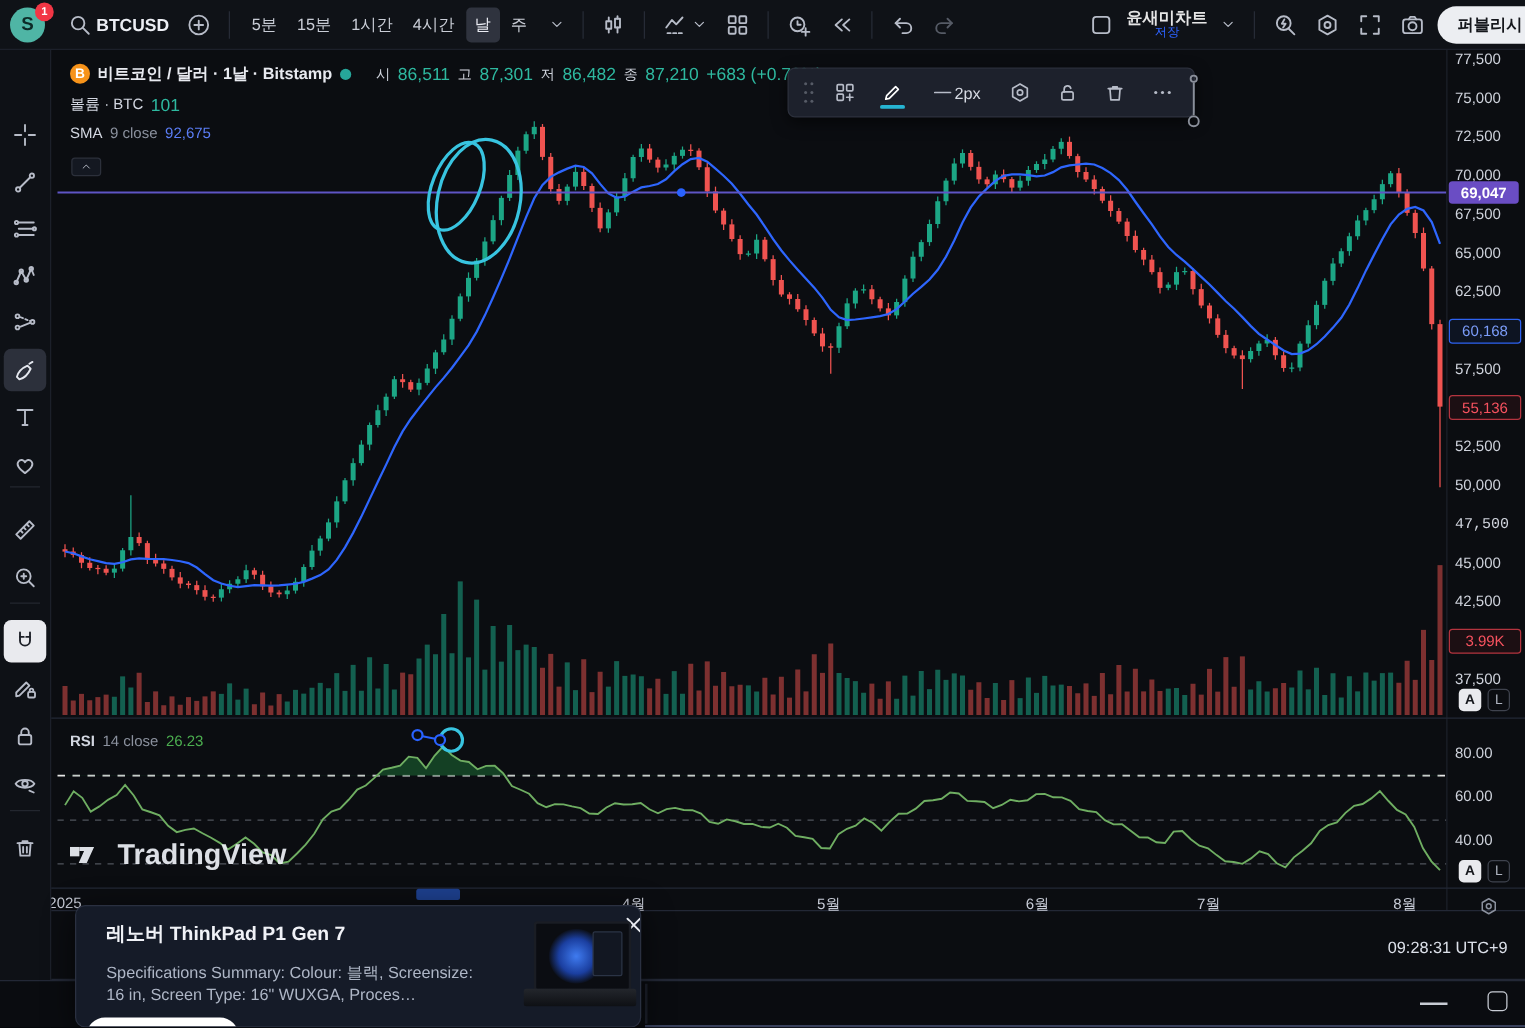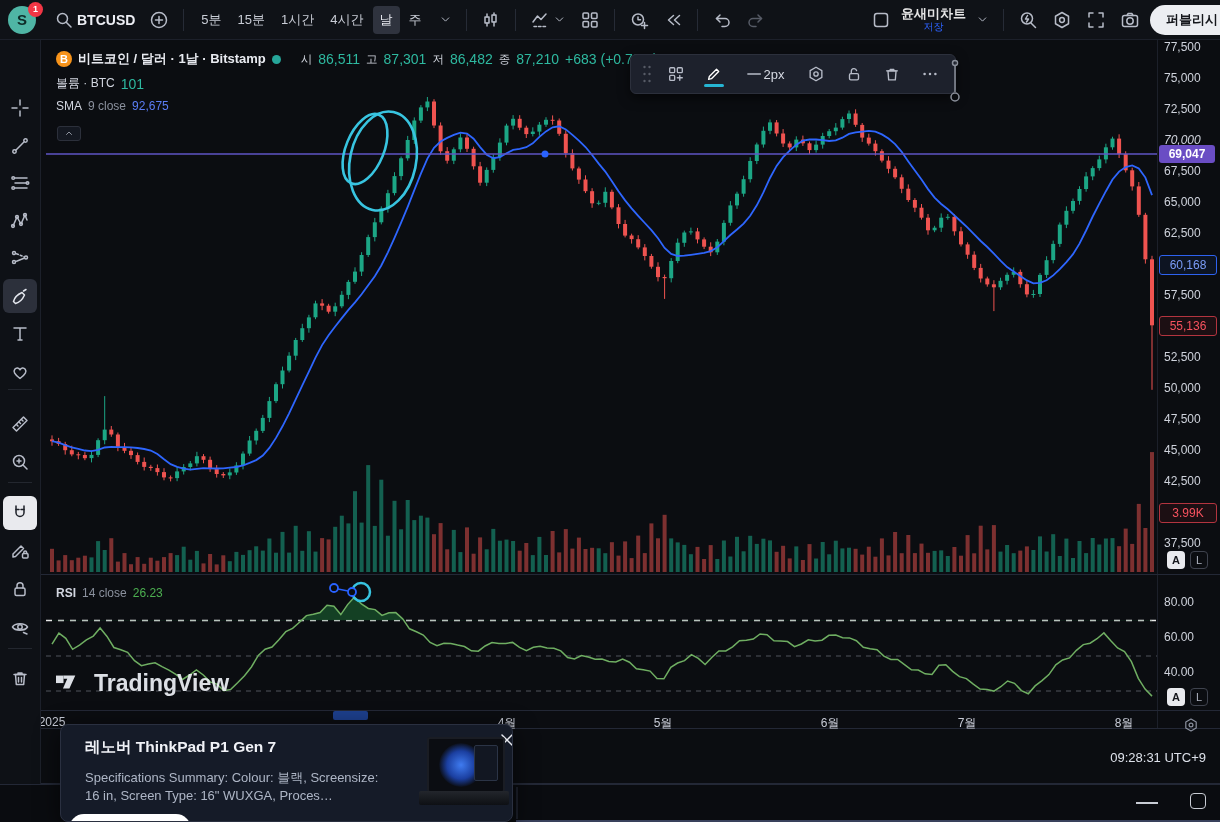--- a/index.html
+++ b/index.html
@@ -65,21 +65,21 @@
   .al{position:absolute;display:flex;gap:5px;z-index:11;}
   .al .a{width:18px;height:18px;background:#e9eaee;color:#16181d;font-weight:700;font-size:11px;border-radius:4px;
          display:flex;align-items:center;justify-content:center;border:none;}
   .al .l{width:18px;height:18px;background:transparent;color:#aeb3bf;font-size:11px;border:1px solid #3f434e;
          border-radius:4px;display:flex;align-items:center;justify-content:center;}
   
   .tlabel{position:absolute;top:715px;transform:translateX(-50%);font-size:12px;color:#c7cbd6;z-index:10;}
   #ta-thumb{position:absolute;top:711px;height:9px;background:#1d3f8c;border-radius:2px;z-index:9;}
   #ax-gear{position:absolute;left:1183px;top:717px;z-index:10;}
   
-  #watermark{position:absolute;left:56px;top:670px;display:flex;gap:8px;z-index:9;opacity:.92;}
+  #watermark{position:absolute;left:56px;top:670px;display:flex;align-items:center;gap:8px;z-index:9;opacity:.92;}
   #watermark .wm-t{font-size:23px;font-weight:600;color:#eef1f7;}
   
   #collapse{position:absolute;left:57px;top:126px;width:24px;height:15px;background:#141821;border:1px solid #2c303b;
             border-radius:3px;display:flex;align-items:center;justify-content:center;z-index:10;}
   
   #ftoolbar{position:absolute;left:630px;top:54px;height:38px;background:#1d212c;border:1px solid #2c303c;border-radius:6px;
             display:flex;align-items:center;gap:8px;padding:0 10px;z-index:40;box-shadow:0 4px 12px rgba(0,0,0,.55);}
   .ftbtn{width:30px;height:30px;display:flex;align-items:center;justify-content:center;border:none;background:none;
          border-radius:4px;position:relative;cursor:pointer;}
   .pen-underline{position:absolute;bottom:2px;left:5px;width:20px;height:3px;background:#26b5d3;border-radius:2px;}
@@ -933,28 +933,28 @@
       <rect x="0" y="4" width="7" height="7" fill="#eef1f7"></rect>
       <path d="M7 4h11l-5.5 12h-6l4-9H7z" fill="#eef1f7"></path>
     </svg>
     <span class="wm-t">TradingView</span>
   </div>
 
   <div id="price-ticks">
       <div class="tick" style="top: 40px;">77,500</div>
       <div class="tick" style="top: 71px;">75,000</div>
       <div class="tick" style="top: 102px;">72,500</div>
-      <div class="tick" style="top: 133px; font-style: italic;">70,000</div>
+      <div class="tick" style="top: 133px;">70,000</div>
       <div class="tick" style="top: 164px;">67,500</div>
       <div class="tick" style="top: 195px;">65,000</div>
       <div class="tick" style="top: 226px;">62,500</div>
       <div class="tick" style="top: 288px;">57,500</div>
       <div class="tick" style="top: 350px;">52,500</div>
       <div class="tick" style="top: 381px;">50,000</div>
-      <div class="tick" style="top: 412px;">47,500</div>
+      <div class="tick" style="top: 412px; font-family: Liberation Mono, monospace;">47,500</div>
       <div class="tick" style="top: 443px;">45,000</div>
       <div class="tick" style="top: 474px;">42,500</div>
       <div class="tick" style="top: 536px;">37,500</div>
     </div>
   <div id="rsi-ticks">
       <div class="tick" style="top: 595px;">80.00</div>
       <div class="tick" style="top: 630px;">60.00</div>
       <div class="tick" style="top: 665px;">40.00</div>
     </div>
   <div class="axbadge" id="hline-badge" style="top:145px">69,047</div>

